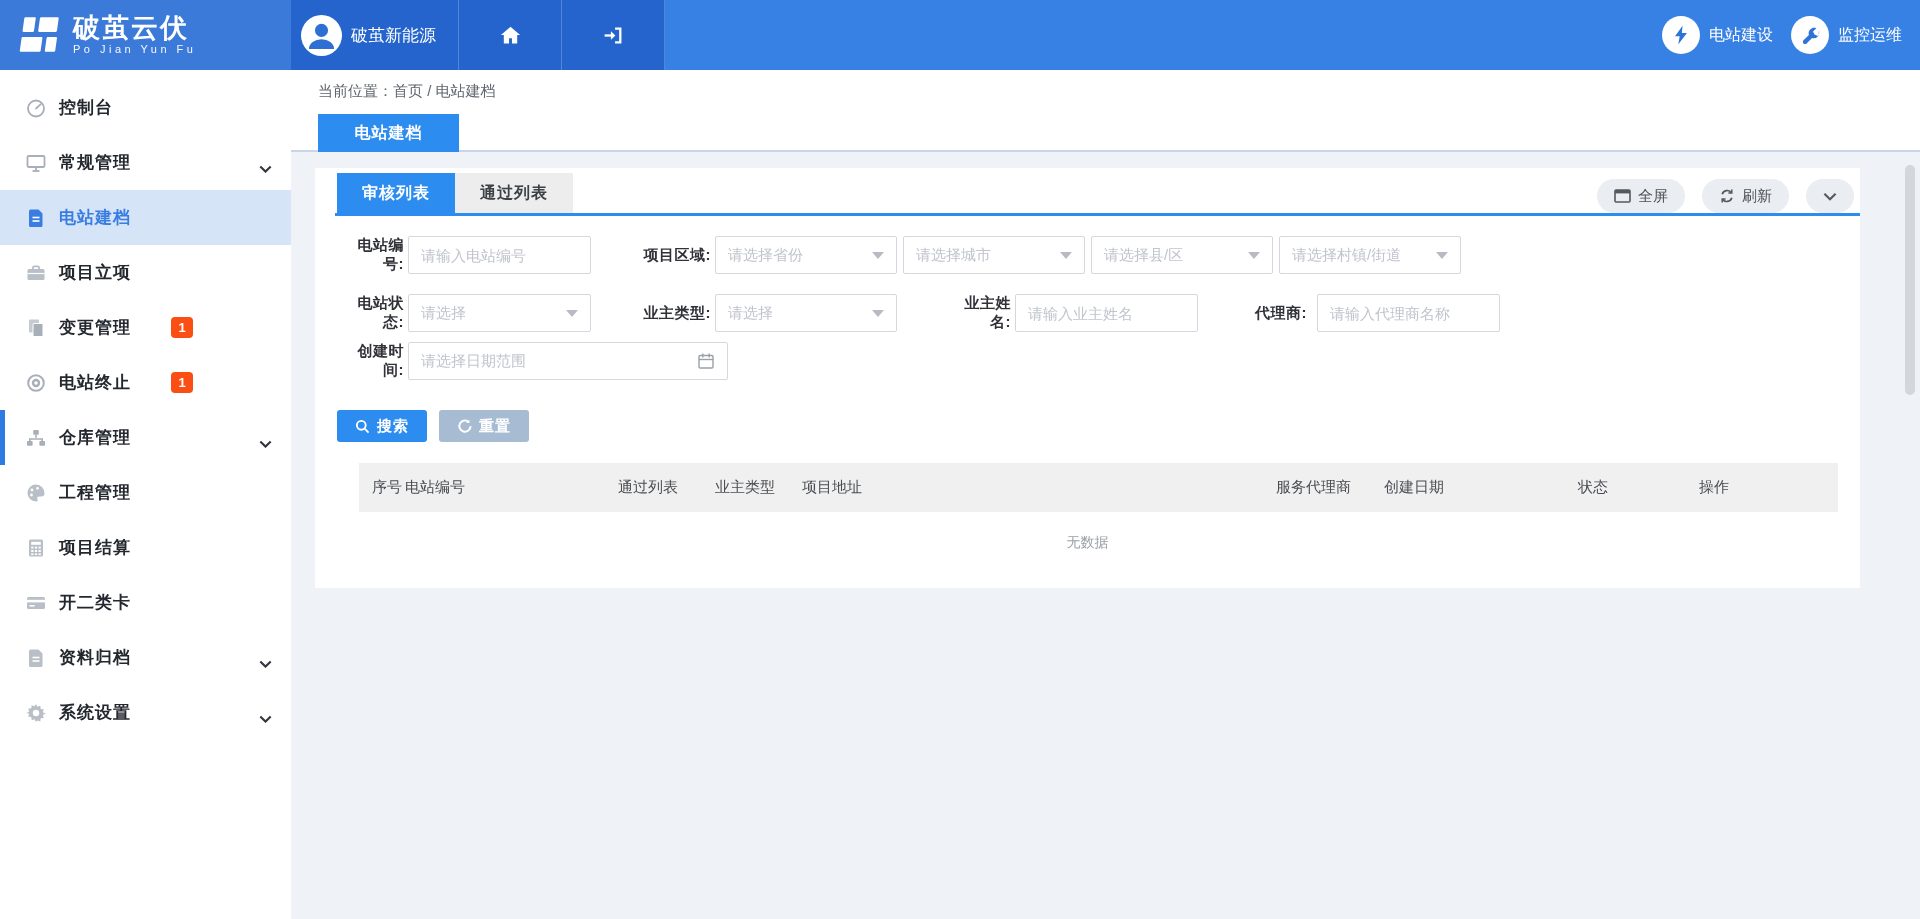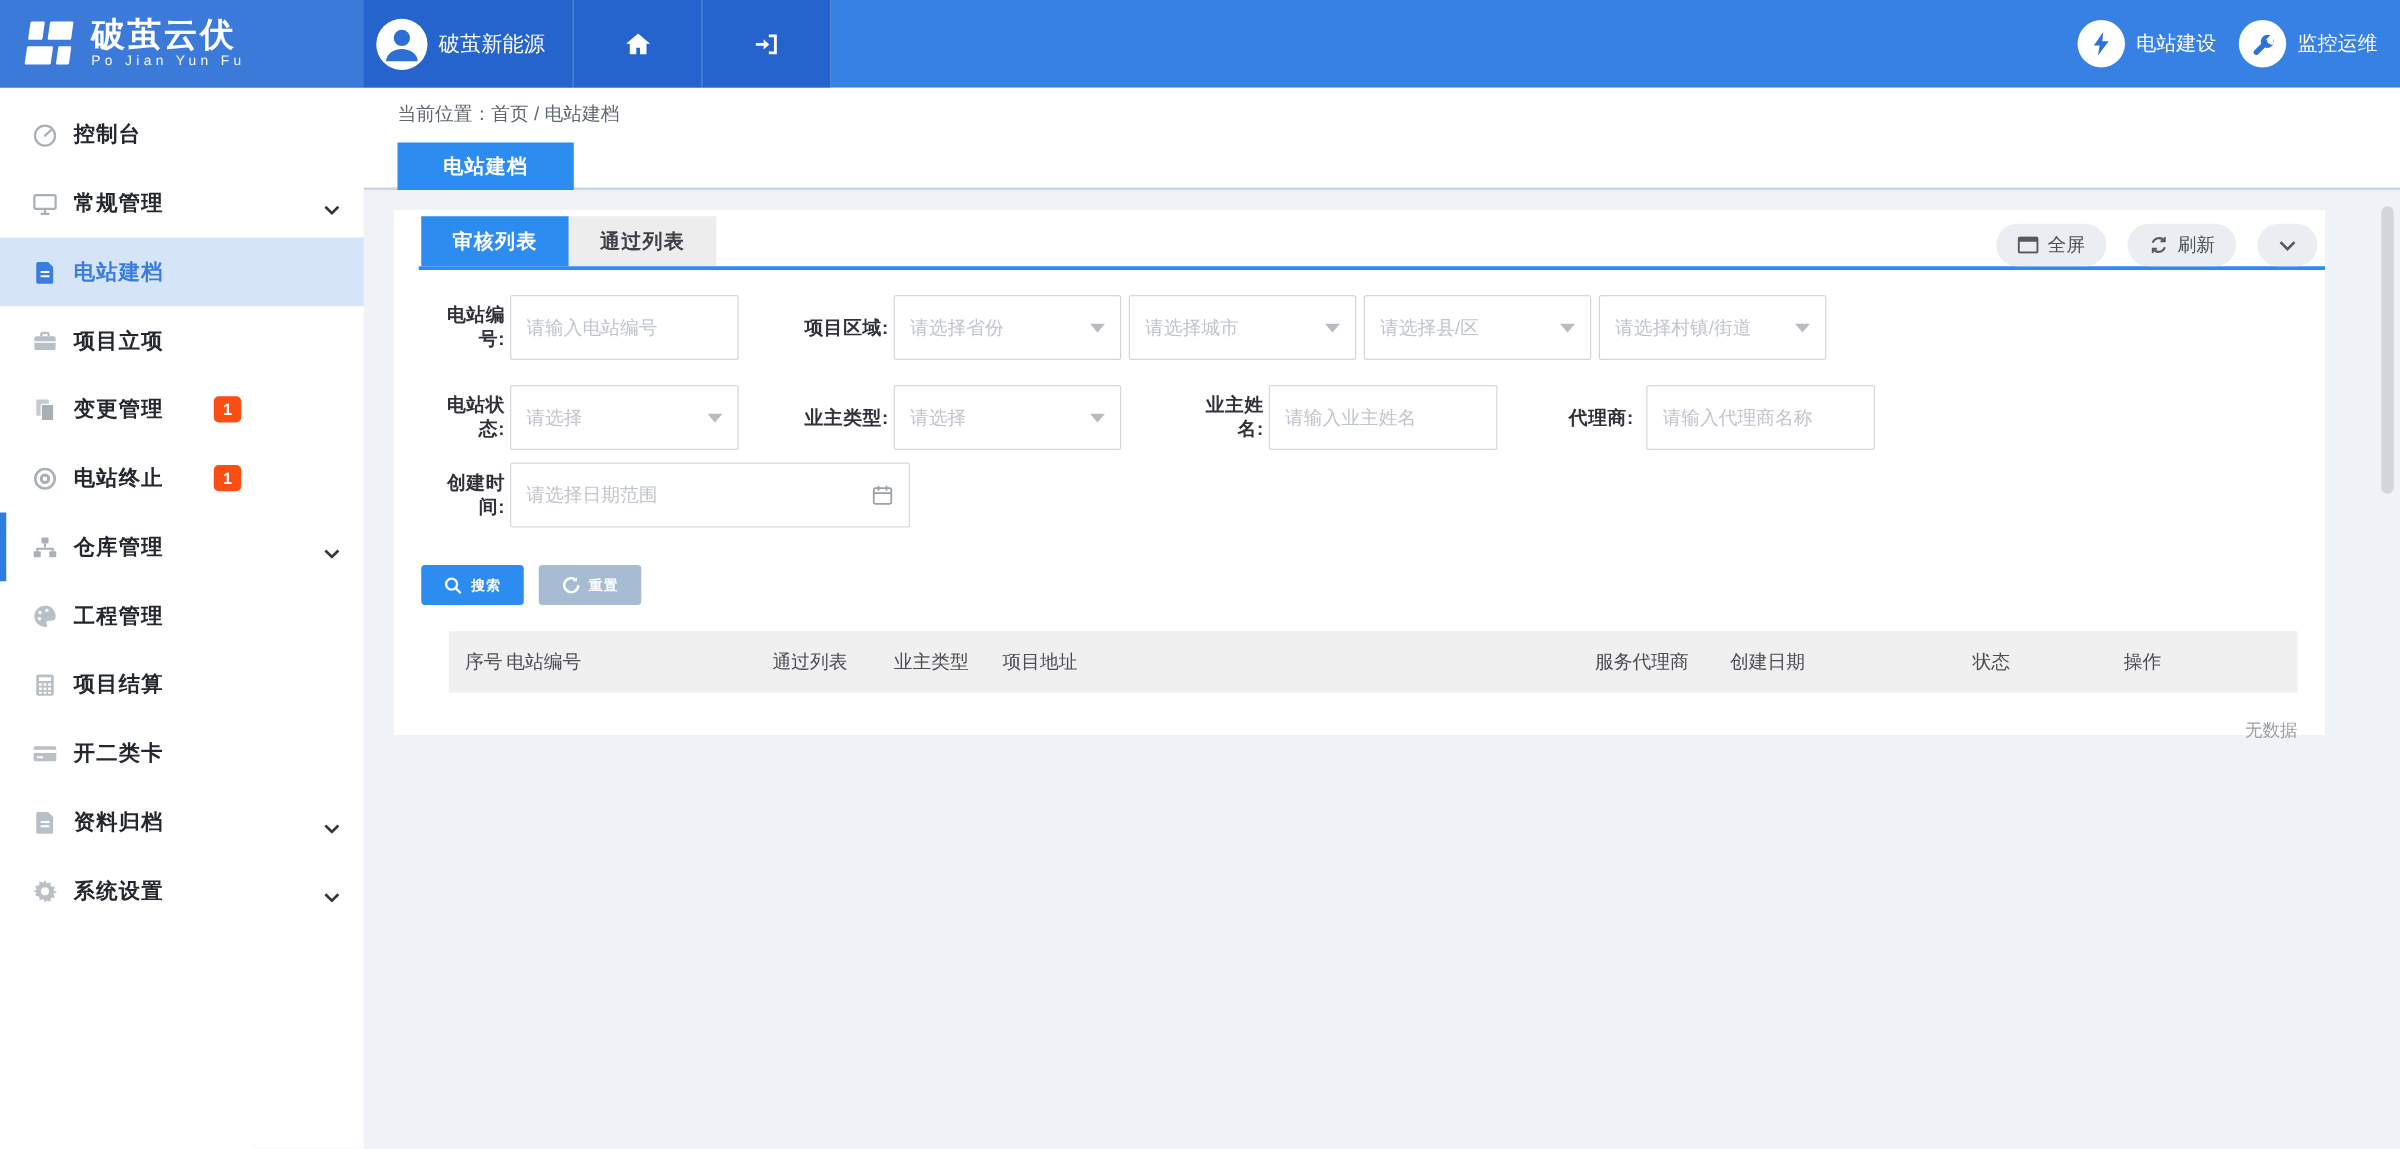--- a/index.html
+++ b/index.html
@@ -52,44 +52,44 @@
   .ptab.inactive { background:#ededed; color:#3d4147; }
   .ptab-underline { position:absolute; left:20px; right:0; top:45px; height:3px; background:#2d8cf0; }
   .pactions { position:absolute; right:6px; top:11px; display:flex; gap:17px; align-items:flex-start; }
   .pill-btn { height:34px; border-radius:17px; background:#eaedf1; color:#4c5158; font-size:15px; display:flex; align-items:center; gap:7px; padding:0 17px; cursor:pointer; }
   .pill-btn.sq { width:48px; padding:0; justify-content:center; }
   
   .filters { padding:0 22px; }
   .frow { display:flex; align-items:center; }
   .frow.r1 { margin-top:20px; } .frow.r2 { margin-top:20px; } .frow.r3 { margin-top:10px; }
   .flbl { width:67px; text-align:right; font-size:15px; font-weight:bold; color:#303238; flex:none; letter-spacing:.5px; }
-  .ctl { height:52px; border:1px solid #d4d7dd; border-radius:2px; background:#fff; font-size:15px; }
+  .ctl { height:38px; border:1px solid #d4d7dd; border-radius:2px; background:#fff; font-size:15px; }
   input.ctl { padding:0 12px; width:183px; margin-left:4px; color:#606266; outline:none; }
   input.ctl::placeholder { color:#c0c4cc; }
   .select { width:182px; margin-left:4px; display:flex; align-items:center; padding:0 12px; cursor:pointer; }
   .select .ph { flex:1; color:#c0c4cc; font-size:15px; }
   .caret { width:0; height:0; border-left:6px solid transparent; border-right:6px solid transparent; border-top:7px solid #b8bcc2; flex:none; }
   .sel-gap { margin-left:6px; }
   .ml50 { margin-left:50px; } .ml49 { margin-left:49px; } .ml57 { margin-left:57px; }
   .w65 { width:65px; } .w52 { width:52px; }
   .date-input { width:320px; margin-left:4px; display:flex; align-items:center; padding:0 12px; cursor:pointer; }
   .date-input .ph { flex:1; color:#c0c4cc; font-size:15px; }
   
   .btn-row { display:flex; gap:12px; margin-top:30px; padding-left:0; }
-  .btn { height:32px; border:none; border-radius:3px; color:#fff; font-size:11px; font-weight:bold; display:flex; align-items:center; gap:7px; padding:0 18px; cursor:pointer; letter-spacing:1px; font-family:inherit; }
+  .btn { height:32px; border:none; border-radius:3px; color:#fff; font-size:15px; font-weight:bold; display:flex; align-items:center; gap:7px; padding:0 18px; cursor:pointer; letter-spacing:1px; font-family:inherit; }
   .btn-search { background:#2d8cf0; }
   .btn-reset { background:#a7bcd3; }
   
   .thead { margin:21px 0 0 22px; height:49px; background:#f0f0f0; display:flex; align-items:center; font-size:15px; color:#4a4d52; }
   .th { flex:none; }
   .th.c0 { width:46px; padding-left:13px; }
   .th.c1 { width:213px; } .th.c2 { width:97px; } .th.c3 { width:87px; }
   .th.c4 { width:474px; } .th.c5 { width:108px; } .th.c6 { width:194px; }
   .th.c7 { width:121px; } .th.c8 { flex:1; }
-  .empty-text { text-align:right; margin-top:22px; font-size:14px; color:#9aa0a6; }
+  .empty-text { text-align:center; margin-top:22px; font-size:14px; color:#9aa0a6; }
   
   .scroll-thumb { position:absolute; right:5px; top:165px; width:10px; height:230px; border-radius:5px; background:#d3d6db; z-index:9; }
 </style>
 </head>
 <body>
 
 <header class="topbar">
   <div class="brand">
     <svg class="brand-mark" viewBox="0 0 48 48">
       <g fill="#ffffff" transform="skewX(-8)">

